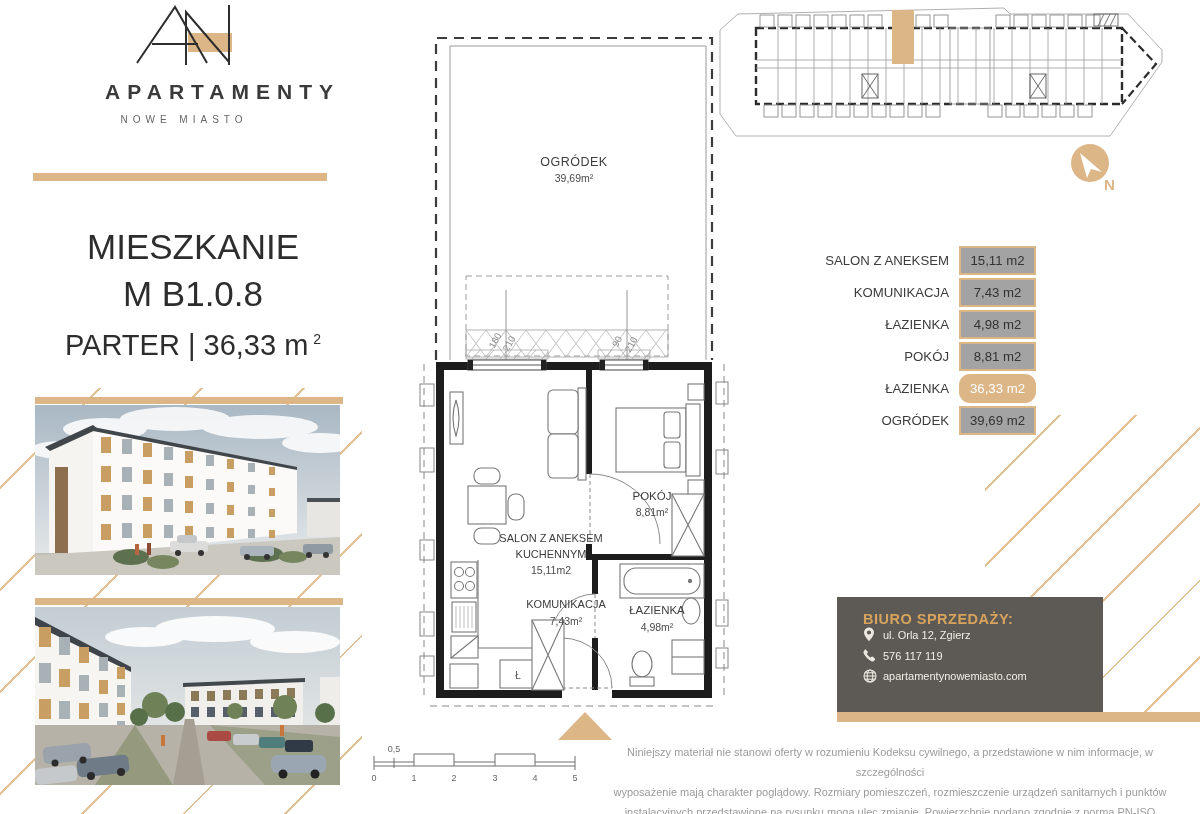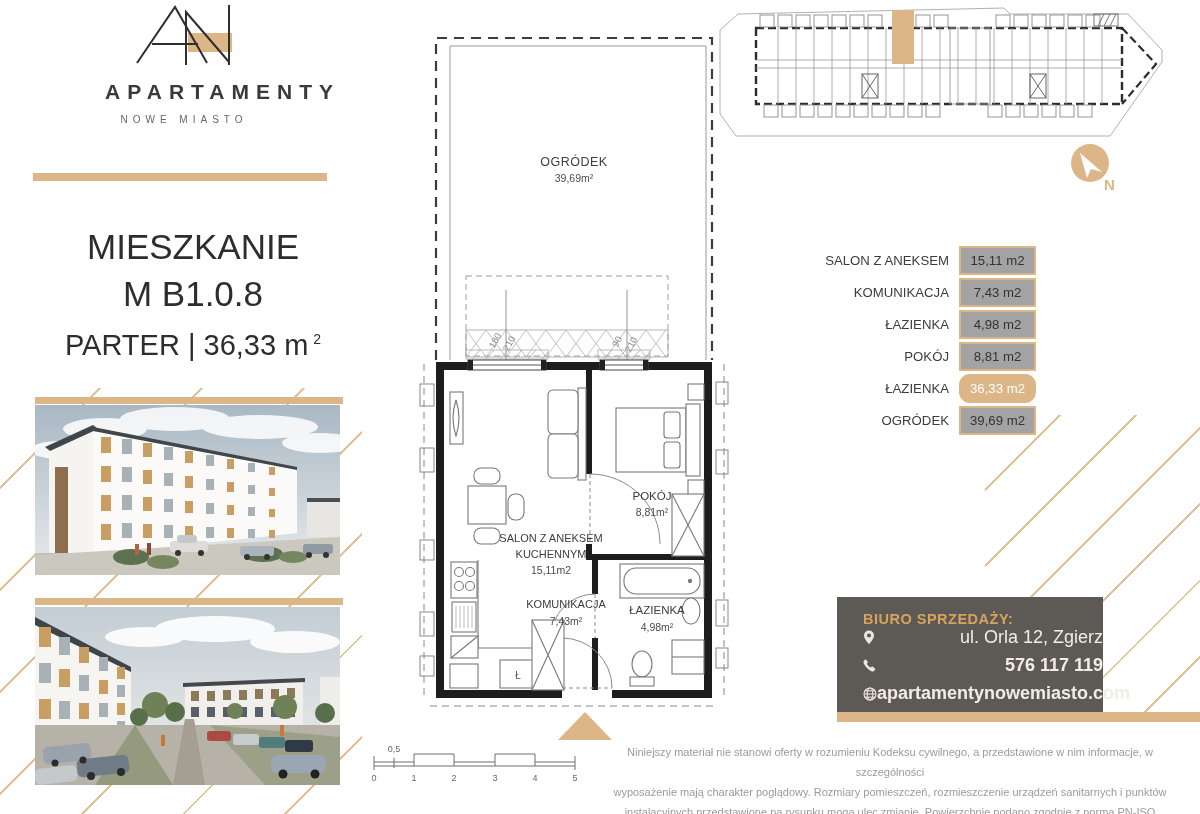--- a/index.html
+++ b/index.html
@@ -24,23 +24,23 @@
   .area-table{left:786px;top:246px;width:250px;}
   .arow{display:flex;align-items:center;margin-bottom:3px;height:29px;}
   .alabel{flex:1;text-align:right;padding-right:10px;font-size:13.2px;color:#3c3c3c;}
   .abox{width:73px;height:25px;border:2px solid #ddb687;background:#a3a3a3;display:flex;
         align-items:center;justify-content:center;font-size:13.2px;color:#333;}
   .arow.hl .abox{background:#ddb687;color:#fff;border-color:#ddb687;border-radius:11px;}
   
   .sales{left:837px;top:597px;width:266px;height:116px;background:#5d5a56;}
   .sales-inner{padding:14px 0 0 26px;}
   .sales-title{color:#d8a35c;font-weight:bold;font-size:14.5px;letter-spacing:.5px;}
-  .srow{display:flex;align-items:center;margin-bottom:7px;color:#f1ede6;font-size:18px;justify-content:space-between;}
+  .srow{display:flex;align-items:center;margin-bottom:7px;color:#f1ede6;font-size:11px;}
   .srow .ic{width:20px;display:flex;justify-content:flex-start;}
-  .srow.bold{font-weight:bold;}
+  .srow.bold{font-weight:normal;}
   .disclaimer{left:600px;top:742px;width:580px;text-align:center;font-size:11px;line-height:20px;color:#9b9b9b;}
   svg text{font-family:"Liberation Sans",sans-serif;}
 </style>
 </head>
 <body>
 
 <div class="canvas">
 
   <div class="abs diag" style="left:0;top:388px;width:362px;height:426px;"></div>
   <div class="abs diag-r" style="left:985px;top:415px;width:215px;height:297px;"></div>

